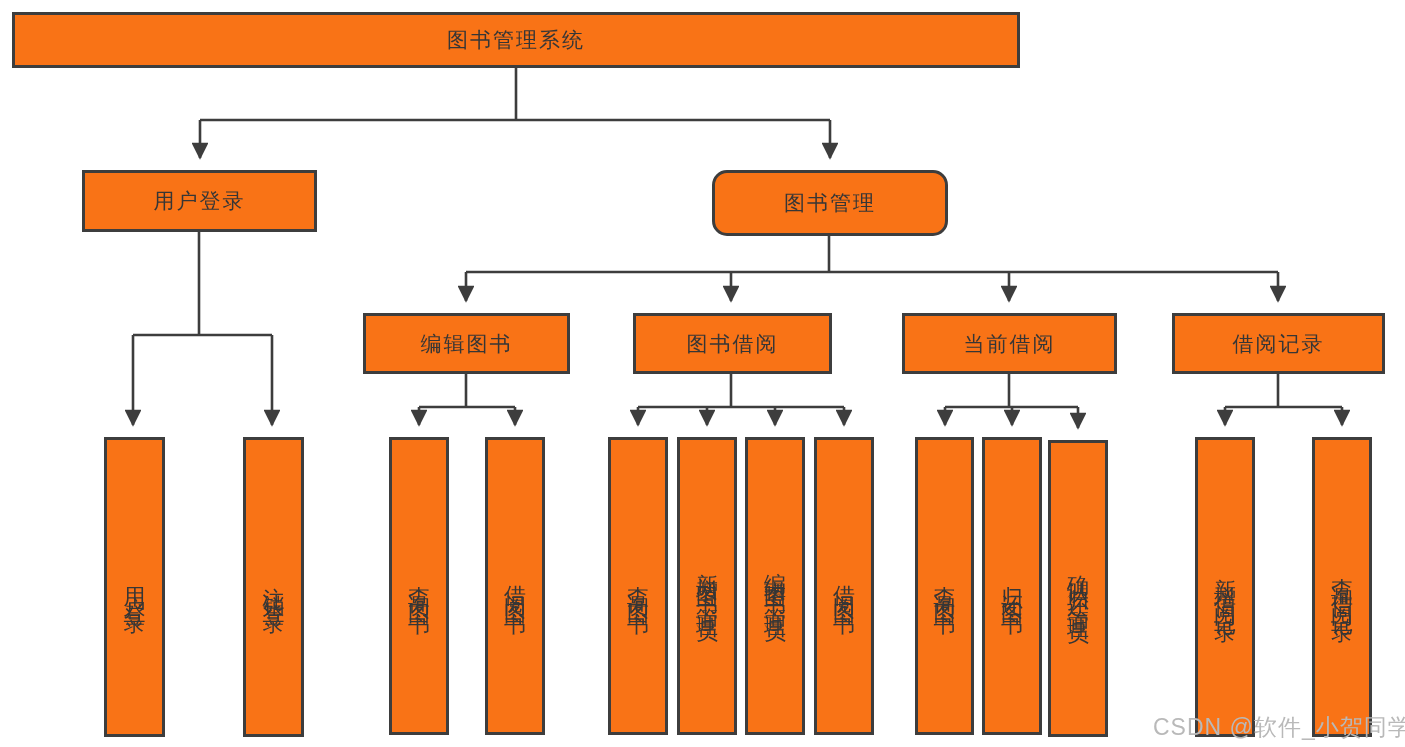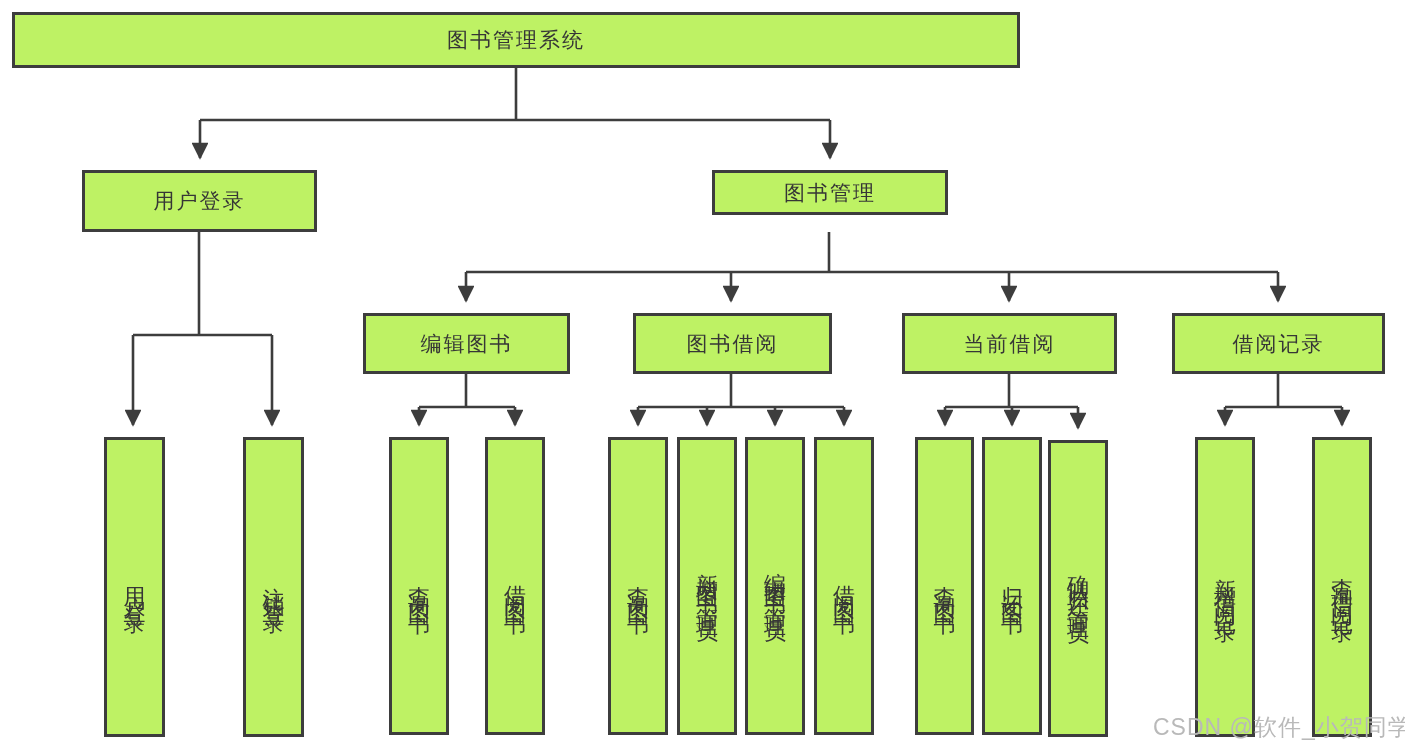--- a/index.html
+++ b/index.html
@@ -12,21 +12,21 @@
     width:1405px;height:747px;
     background:#ffffff;
     font-family:"Liberation Sans","DejaVu Sans",sans-serif;
     overflow:hidden;
   }
   #wires{position:absolute;left:0;top:0;width:1405px;height:747px;}
   .node{
     position:absolute;
     box-sizing:border-box;
     border:3px solid var(--line);
-    background:#bef264;
+    background:#f97316;
     display:flex;align-items:center;justify-content:center;
     color:var(--text);
     text-align:center;
   }
   .hnode{font-size:21px;letter-spacing:2px;}
   .vnode .vtext{
     writing-mode:vertical-rl;
     text-orientation:mixed;
     font-size:22px;
     letter-spacing:9px;
@@ -100,21 +100,21 @@
   </svg>
 
   <div class="node hnode" style="left:12px;top:12px;width:1008px;height:56px;">
 
     <span>图书管理系统</span>
   </div>
 
   <div class="node hnode" style="left:82px;top:170px;width:235px;height:62px;">
     <span>用户登录</span>
   </div>
-  <div class="node hnode" style="left:712px;top:170px;width:236px;height:45px;">
+  <div class="node hnode" style="left:712px;top:170px;width:236px;height:66px;border-radius:15px;">
     <span>图书管理</span>
   </div>
 
   <div class="node hnode" style="left:363px;top:313px;width:207px;height:61px;">
     <span>编辑图书</span>
   </div>
   <div class="node hnode" style="left:902px;top:313px;width:215px;height:61px;">
     <span>当前借阅</span>
   </div>
   <div class="node hnode" style="left:633px;top:313px;width:199px;height:61px;">

